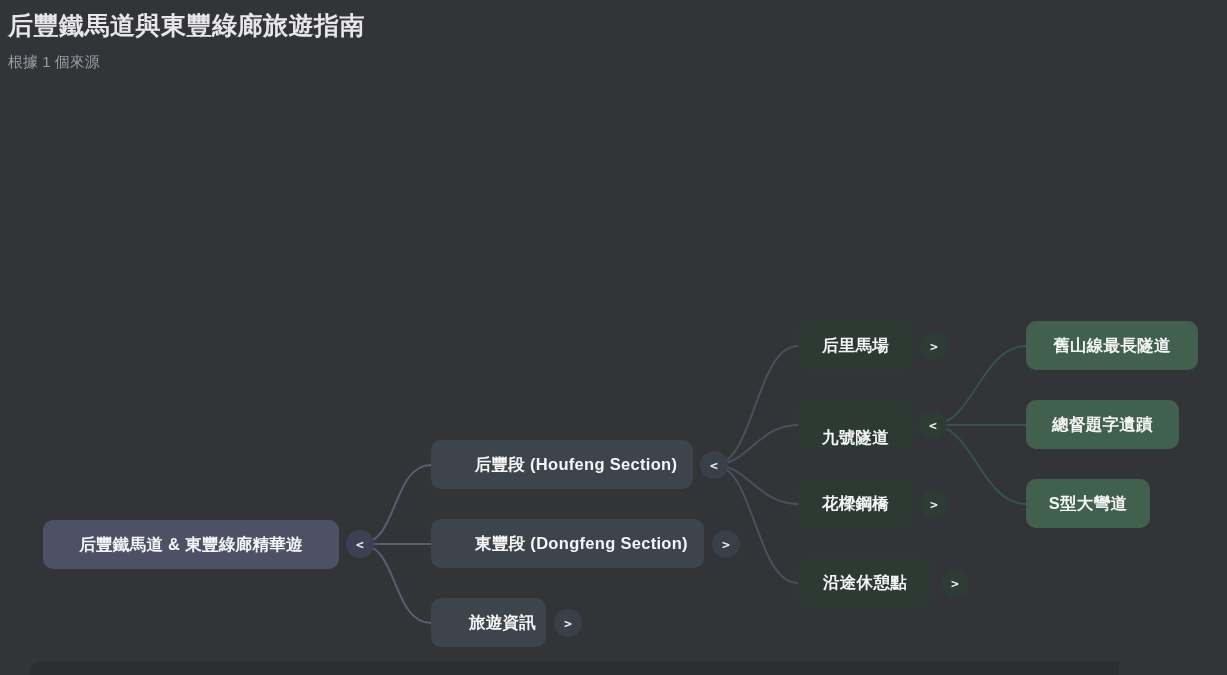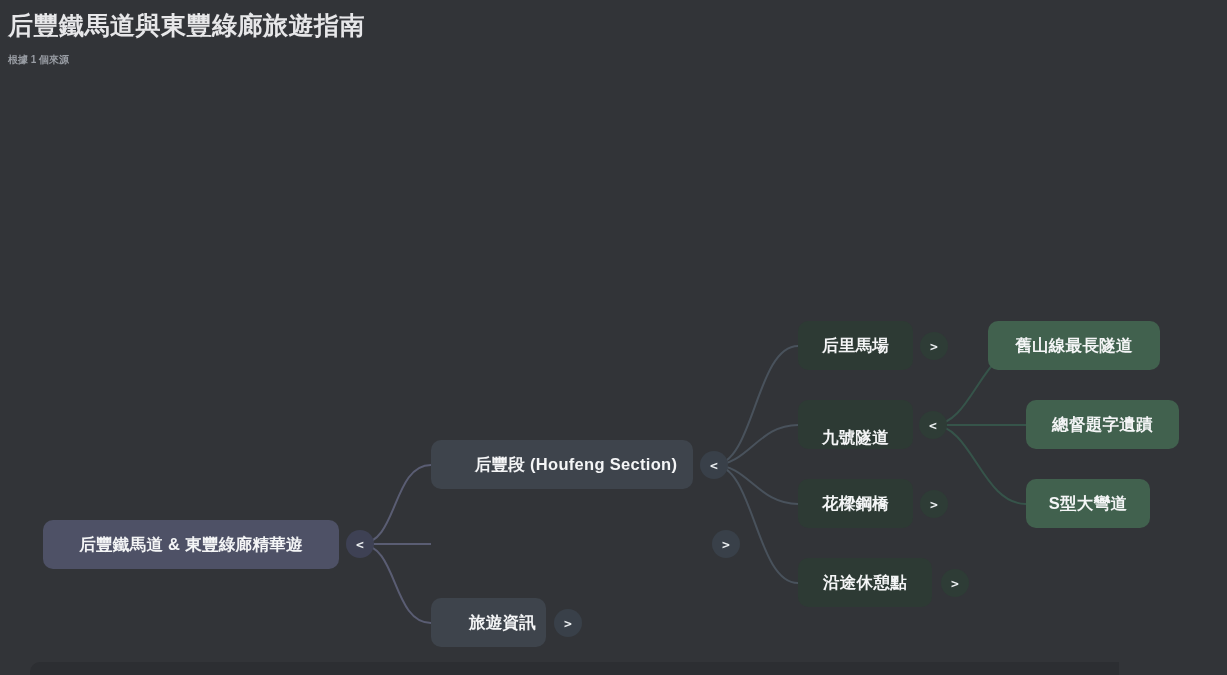--- a/index.html
+++ b/index.html
@@ -11,21 +11,21 @@
   }
   .stage { position: relative; width: 1119px; height: 675px; }
 
   .page-title {
     position: absolute; left: 8px; top: 9px;
     font-size: 25px; font-weight: 700; color: #e7e7e9;
     letter-spacing: 0.5px;
   }
   .page-subtitle {
     position: absolute; left: 8px; top: 53px;
-    font-size: 10px; font-weight: 700; color: #989ca3;
+    font-size: 15px; font-weight: 400; color: #989ca3;
   }
 
   svg.edges { position: absolute; left: 0; top: 0; width: 1227px; height: 675px; }
 
   .node {
     position: absolute; height: 49px;
     display: flex; align-items: center; justify-content: center;
     border-radius: 10px;
     font-size: 16.5px; font-weight: 700; color: #f4f5f6;
     white-space: nowrap;
@@ -89,20 +89,23 @@
     <span>&lt;</span>
   </div>
 
   <div class="node node-l2" style="left:431px; top:440px; width:262px;">
     <span>后豐段 (Houfeng Section)</span>
   </div>
   <div class="toggle toggle-l2" style="left:700px; top:451px;">
     <span>&lt;</span>
   </div>
 
+  <div class="node node-l2" style="left:431px; top:519px; width:273px;">
+    <span>東豐段 (Dongfeng Section)</span>
+  </div>
   <div class="toggle toggle-l2" style="left:712px; top:530px;">
     <span>&gt;</span>
   </div>
 
   <div class="node node-l2" style="left:431px; top:598px; width:115px;">
     <span>旅遊資訊</span>
   </div>
   <div class="toggle toggle-l2" style="left:554px; top:609px;">
     <span>&gt;</span>
   </div>
@@ -128,21 +131,21 @@
     <span>&gt;</span>
   </div>
 
   <div class="node node-l3" style="left:798px; top:558px; width:134px;">
     <span>沿途休憩點</span>
   </div>
   <div class="toggle toggle-l3" style="left:941px; top:569px;">
     <span>&gt;</span>
   </div>
 
-  <div class="node node-leaf" style="left:988px; top:321px; width:172px;">
+  <div class="node node-leaf" style="left:1026px; top:321px; width:172px;">
     <span>舊山線最長隧道</span>
   </div>
 
   <div class="node node-leaf" style="left:1026px; top:479px; width:124px;">
     <span>S型大彎道</span>
   </div>
 
   <div class="node node-leaf" style="left:1026px; top:400px; width:153px;">
     <span>總督題字遺蹟</span>
   </div>

